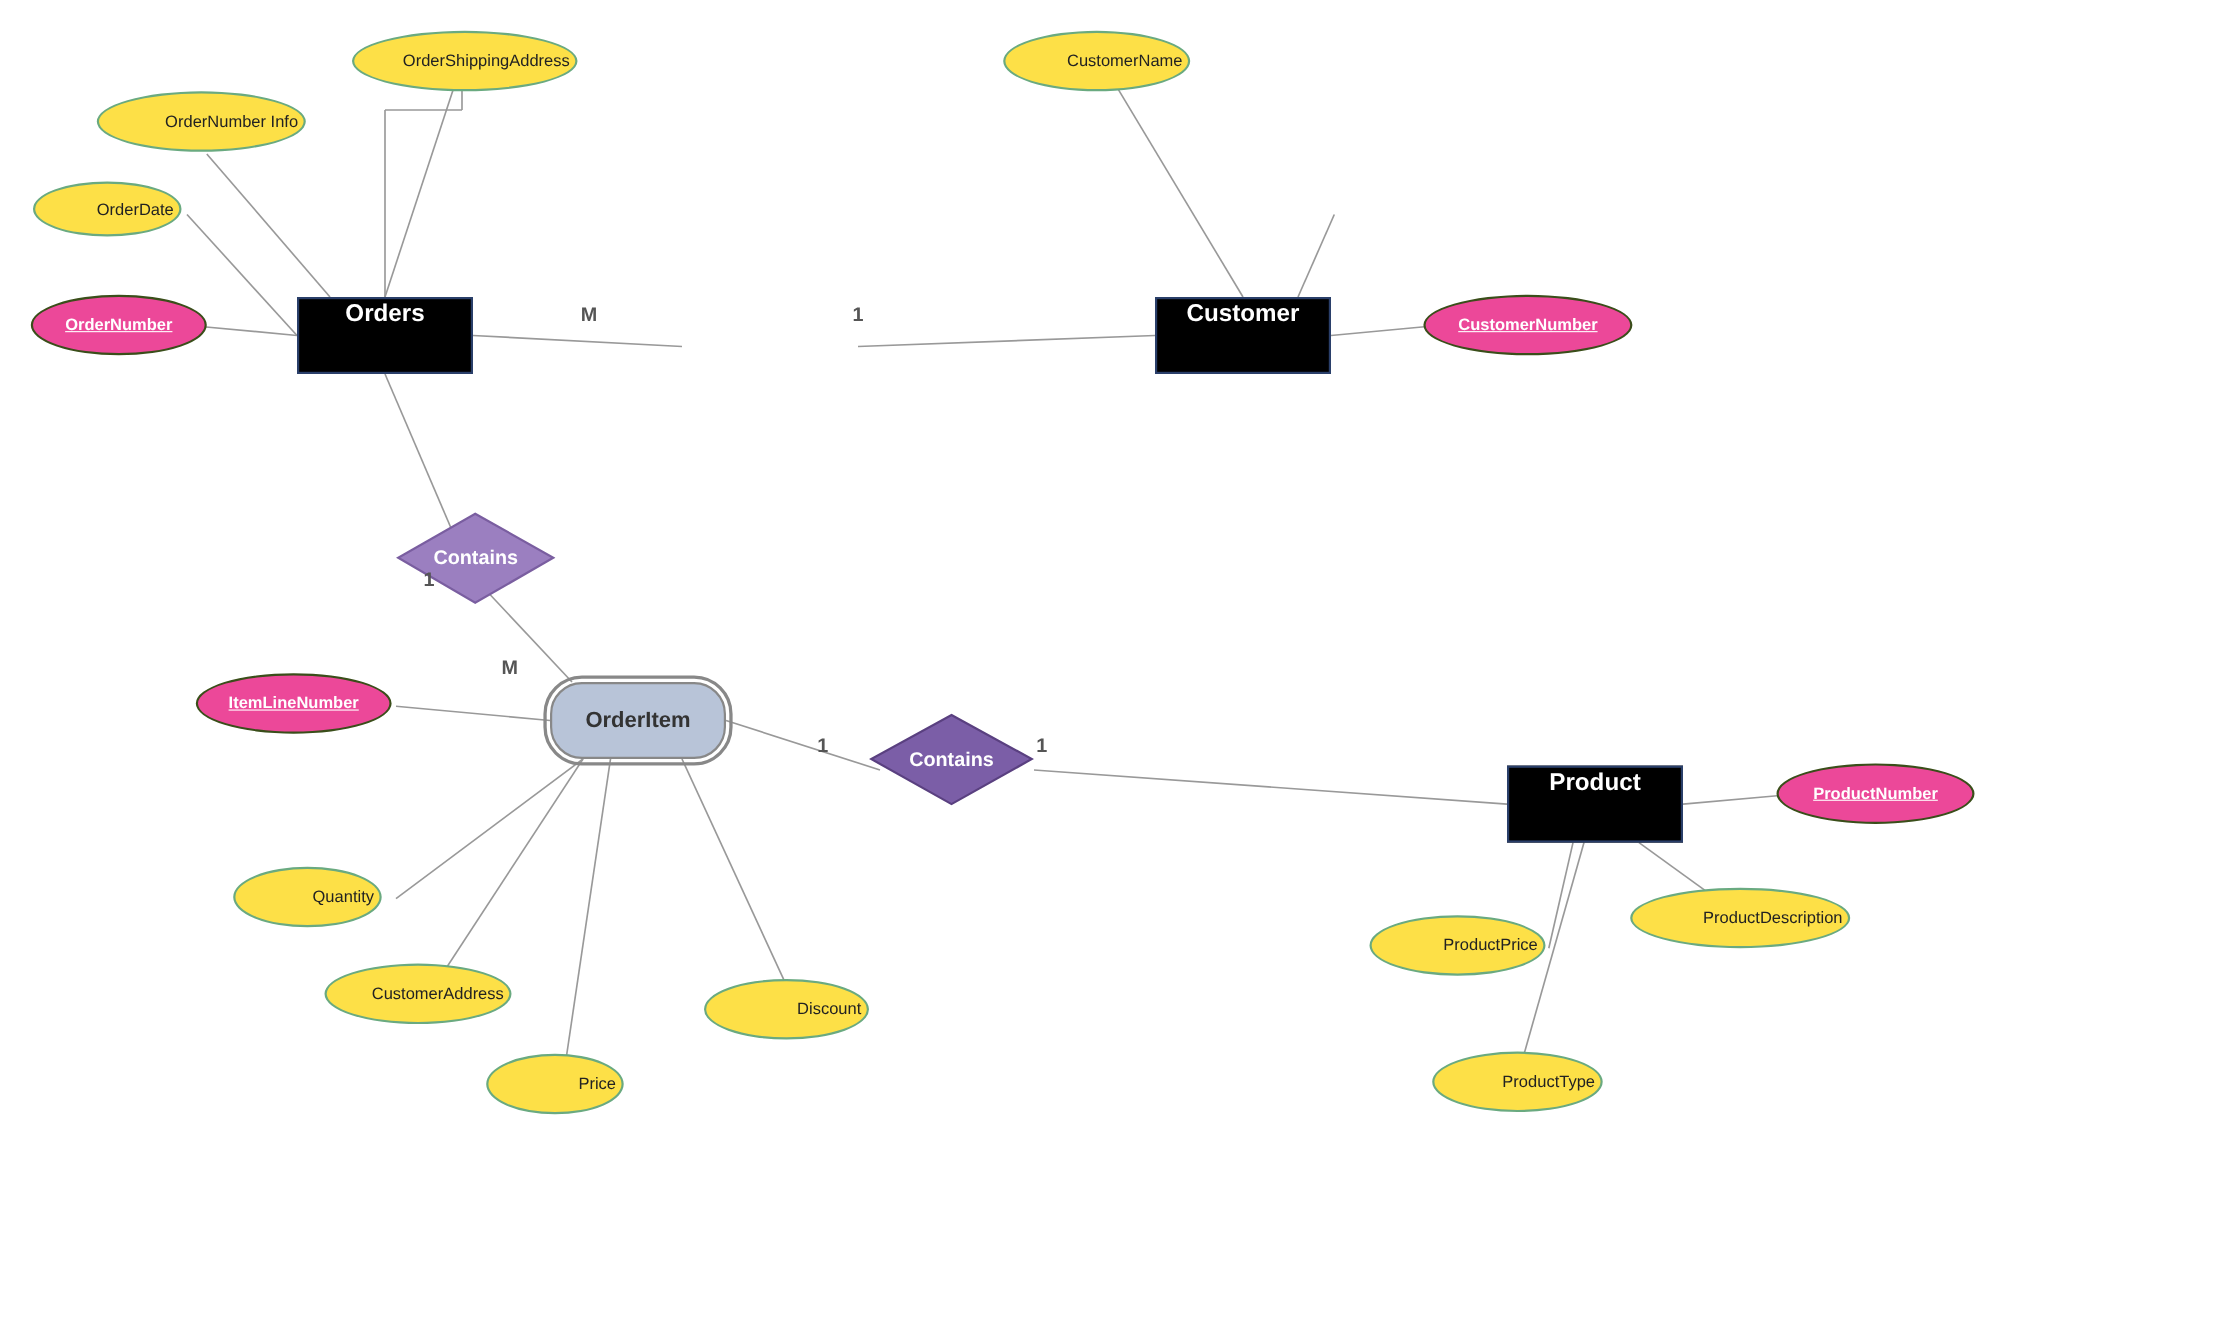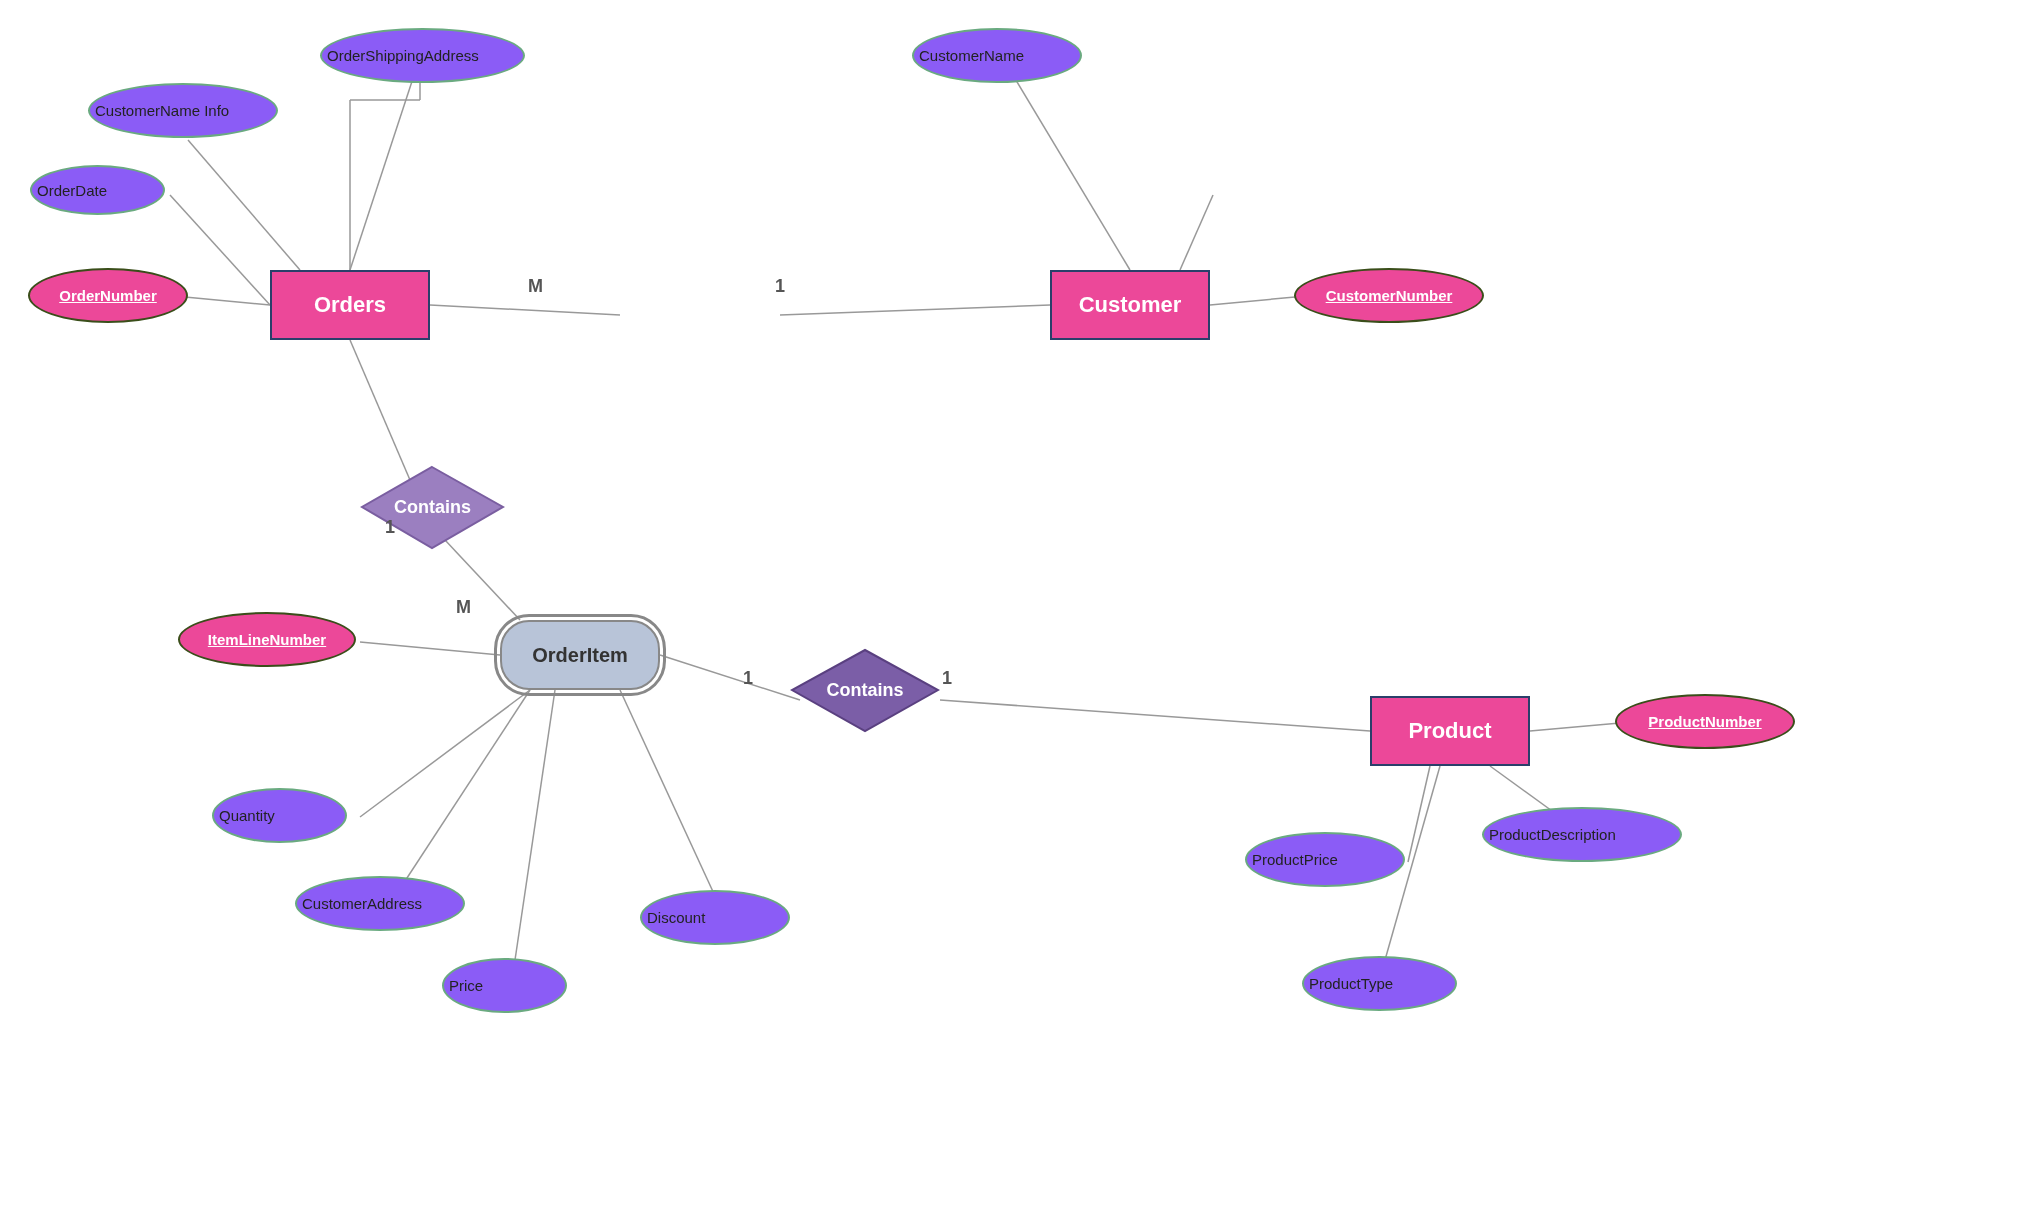--- a/index.html
+++ b/index.html
@@ -19,26 +19,25 @@
     svg.lines {
       position: absolute;
       top: 0; left: 0;
       width: 2036px;
       height: 1216px;
       pointer-events: none;
     }
     
     .entity {
       position: absolute;
-      background: #ec4899;
+      background: #000000;
       color: white;
       font-weight: bold;
       font-size: 22px;
       display: flex;
-      align-items: center;
       justify-content: center;
       text-align: center;
       border: 2px solid #2a3f6a;
     }
     
     .entity-weak {
       position: absolute;
       background: #b8c4d8;
       color: #333;
       font-weight: bold;
@@ -67,26 +66,26 @@
       position: relative;
       z-index: 2;
       font-weight: bold;
       font-size: 18px;
       color: white;
       text-align: center;
     }
     
     .attribute {
       position: absolute;
-      background: #8b5cf6;
+      background: #fde047;
       border: 2px solid #6aaa80;
       border-radius: 50%;
       display: flex;
       align-items: center;
-      justify-content: flex-start;
+      justify-content: flex-end;
       font-size: 15px;
       color: #222;
       text-align: center;
       padding: 5px;
     }
     
     .attribute-key {
       position: absolute;
       background: #ec4899;
       border: 2px solid #3a4e1a;
@@ -196,21 +195,21 @@
       <polygon points="75,2 148,42 75,83 2,42" fill="#7b5ea7" stroke="#5a4080" stroke-width="2"></polygon>
     </svg>
     <span class="diamond-label">Contains</span>
   </div>
 
   <div class="attribute" style="left:320px;top:28px;width:205px;height:55px;">
     <span>OrderShippingAddress</span>
   </div>
 
   <div class="attribute" style="left:88px;top:83px;width:190px;height:55px;">
-    <span>CustomerName Info</span>
+    <span>OrderNumber Info</span>
   </div>
 
   <div class="attribute" style="left:30px;top:165px;width:135px;height:50px;">
     <span>OrderDate</span>
   </div>
 
   <div class="attribute-key" style="left:28px;top:268px;width:160px;height:55px;">
     <span style="text-decoration:underline;">OrderNumber</span>
   </div>
 

